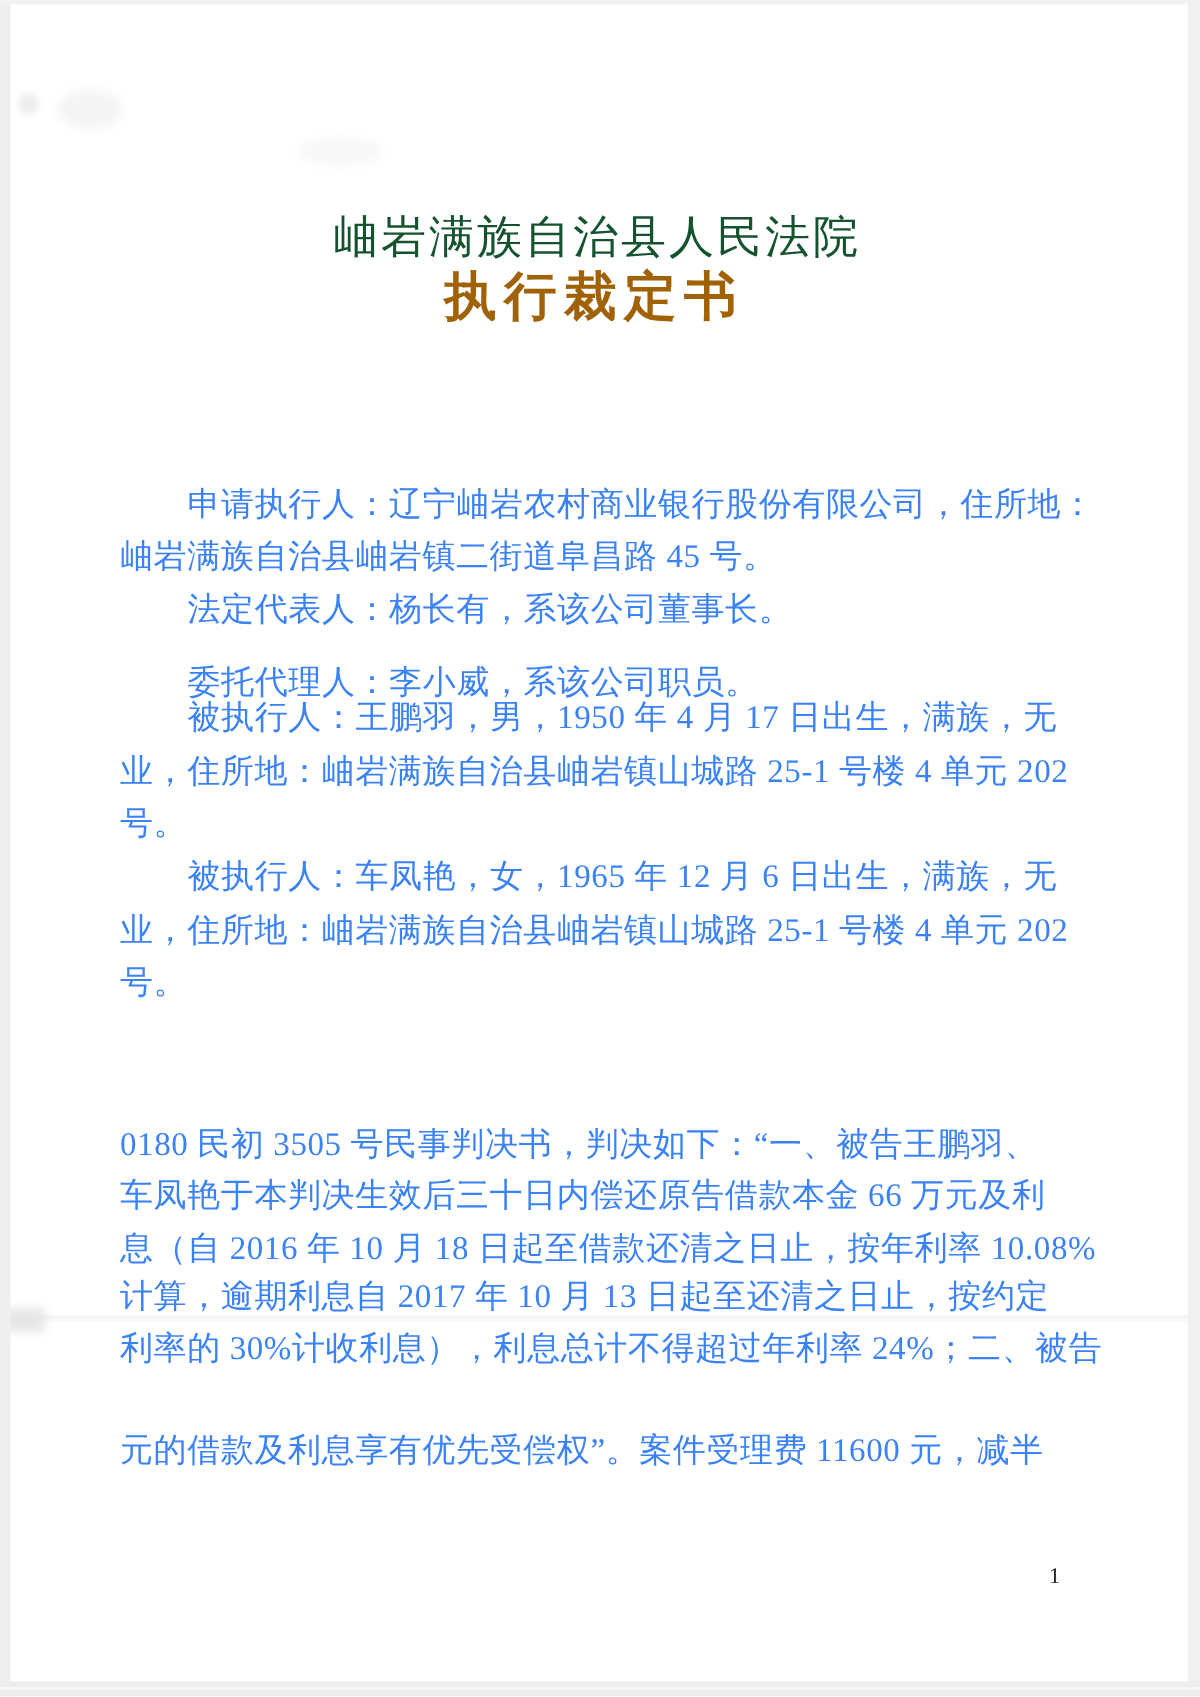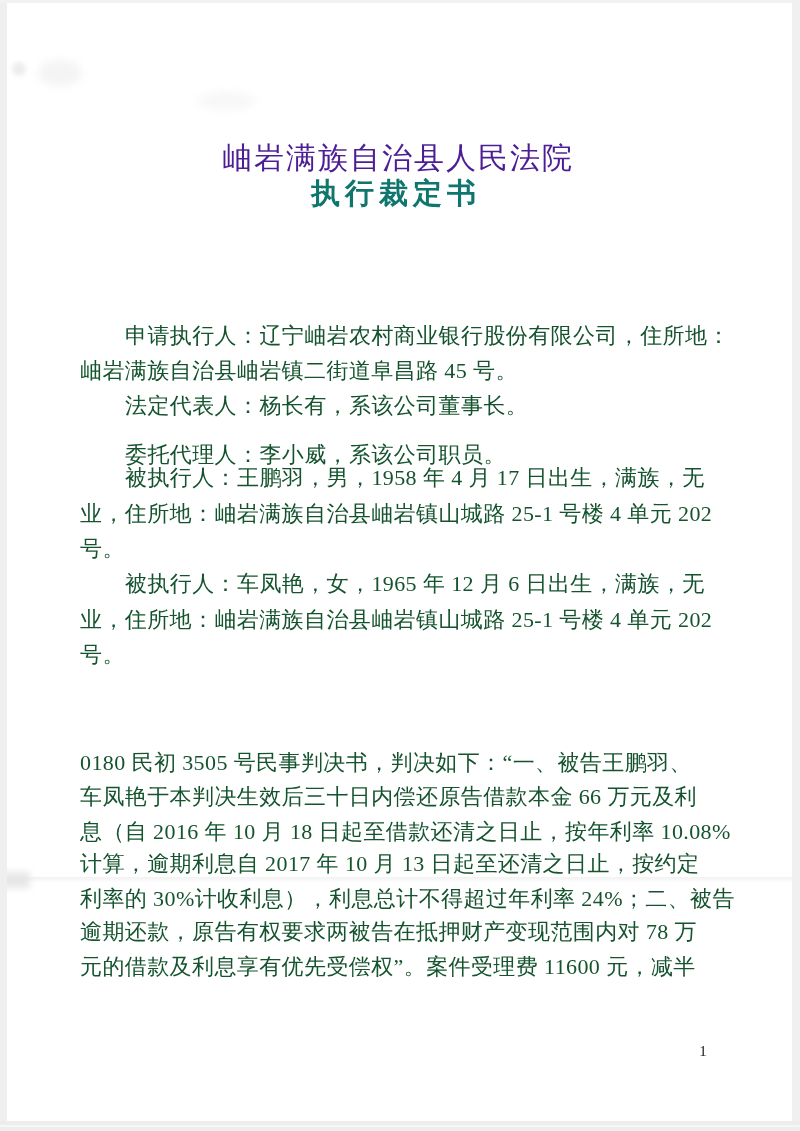--- a/index.html
+++ b/index.html
@@ -41,35 +41,35 @@
     background:#f7f7f7; border-radius:50%; filter:blur(4px);
   }
   .smudge-c {
     position:absolute; left:12px; top:62px; width:14px; height:14px;
     background:#ededed; border-radius:50%; filter:blur(2px);
   }
 
   .court-name {
     position:absolute; left:0; top:138px; width:796px; height:40px;
     text-align:center; font-size:30px; font-weight:400; letter-spacing:2px;
-    color:#4c1d95; white-space:nowrap;
+    color:#14532d; white-space:nowrap;
   }
   .doc-type {
     position:absolute; left:0; top:174px; width:792px; height:42px;
-    text-align:center; font-size:29px; font-weight:700; letter-spacing:5px;
-    color:#0f766e; white-space:nowrap;
+    text-align:center; font-size:35px; font-weight:700; letter-spacing:5px;
+    color:#a16207; white-space:nowrap;
   }
   .case-number {
     position:absolute; right:83px; top:252px; height:28px;
     font-size:20px; letter-spacing:0.5px; color:#1d1d1d; white-space:nowrap;
   }
   .line {
     position:absolute; left:80px; width:640px; height:30px;
     font-size:22px; line-height:30px; letter-spacing:0.4px;
-    color:#14532d; white-space:nowrap;
+    color:#3b82f6; white-space:nowrap;
   }
   .indent { text-indent:45px; }
   .page-number {
     position:absolute; left:693px; top:1043px; width:20px;
     font-size:15px; color:#222222; text-align:center;
   }
 </style>
 </head>
 <body>
 
@@ -81,32 +81,31 @@
   <div class="seam"></div>
   <div class="seam-smudge"></div>
 
   <div class="court-name">岫岩满族自治县人民法院</div>
   <div class="doc-type">执行裁定书</div>
 
   <div class="line indent" style="top:321px">申请执行人：辽宁岫岩农村商业银行股份有限公司，住所地：</div>
   <div class="line" style="top:356px">岫岩满族自治县岫岩镇二街道阜昌路 45 号。</div>
   <div class="line indent" style="top:391px">法定代表人：杨长有，系该公司董事长。</div>
   <div class="line indent" style="top:440px">委托代理人：李小威，系该公司职员。</div>
-  <div class="line indent" style="top:463px">被执行人：王鹏羽，男，1958 年 4 月 17 日出生，满族，无</div>
+  <div class="line indent" style="top:463px">被执行人：王鹏羽，男，1950 年 4 月 17 日出生，满族，无</div>
   <div class="line" style="top:499px">业，住所地：岫岩满族自治县岫岩镇山城路 25-1 号楼 4 单元 202</div>
   <div class="line" style="top:534px">号。</div>
   <div class="line indent" style="top:569px">被执行人：车凤艳，女，1965 年 12 月 6 日出生，满族，无</div>
   <div class="line" style="top:605px">业，住所地：岫岩满族自治县岫岩镇山城路 25-1 号楼 4 单元 202</div>
   <div class="line" style="top:640px">号。</div>
   <div class="line" style="top:748px">0180 民初 3505 号民事判决书，判决如下：“一、被告王鹏羽、</div>
   <div class="line" style="top:782px">车凤艳于本判决生效后三十日内偿还原告借款本金 66 万元及利</div>
   <div class="line" style="top:817px">息（自 2016 年 10 月 18 日起至借款还清之日止，按年利率 10.08%</div>
   <div class="line" style="top:849px">计算，逾期利息自 2017 年 10 月 13 日起至还清之日止，按约定</div>
   <div class="line" style="top:884px">利率的 30%计收利息），利息总计不得超过年利率 24%；二、被告</div>
-  <div class="line" style="top:917px">逾期还款，原告有权要求两被告在抵押财产变现范围内对 78 万</div>
   <div class="line" style="top:952px">元的借款及利息享有优先受偿权”。案件受理费 11600 元，减半</div>
 
   <div class="page-number">1</div>
 
   <div class="edge-left"></div>
   <div class="edge-top"></div>
   <div class="edge-right"></div>
   <div class="edge-bottom"></div>
 
 </div>

